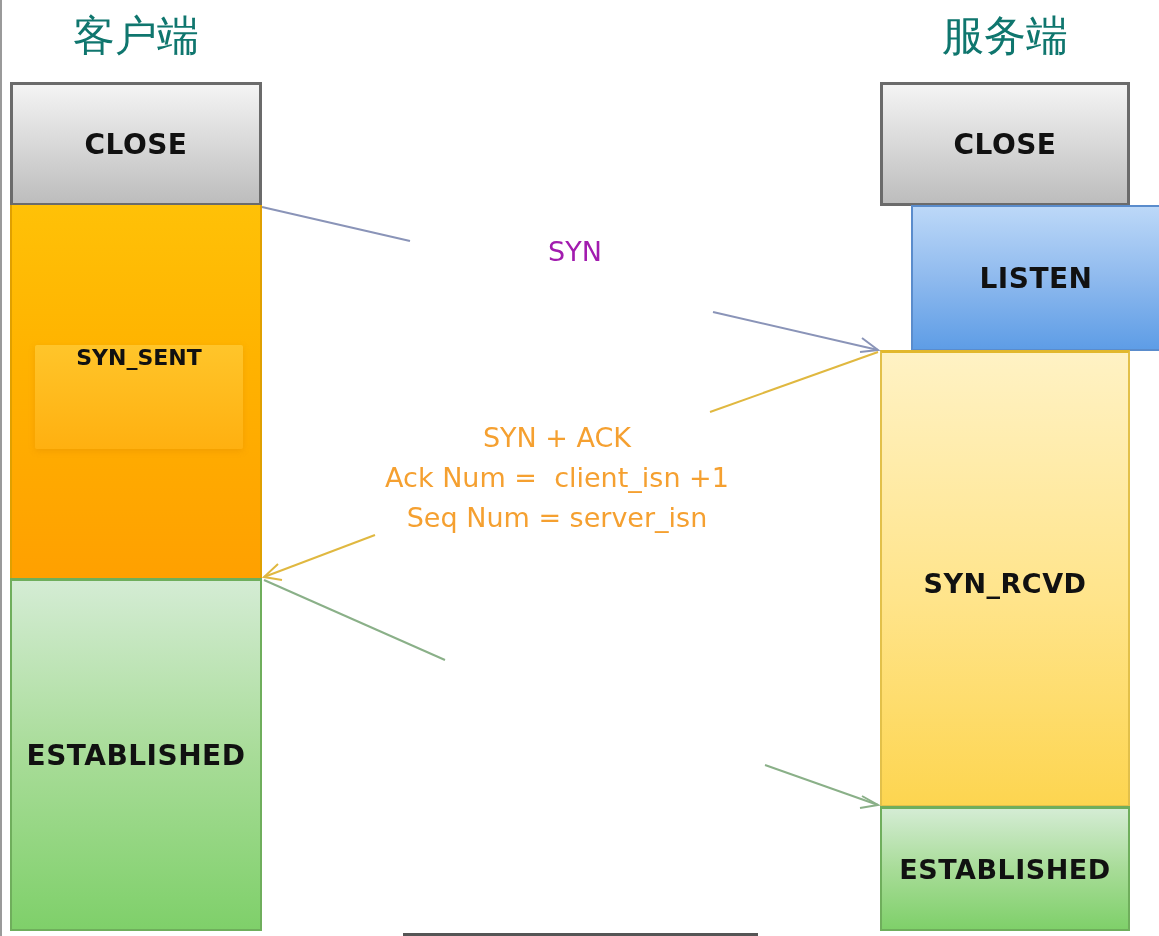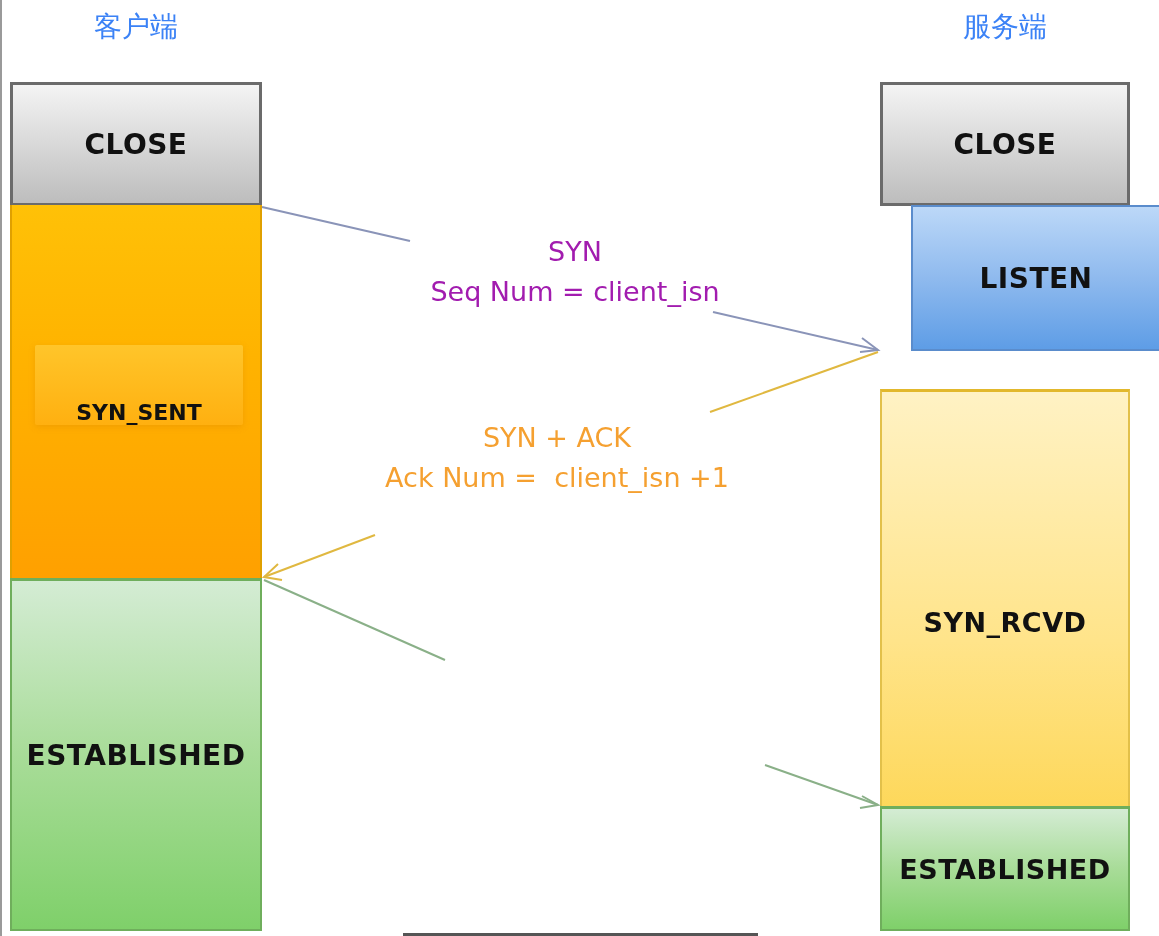--- a/index.html
+++ b/index.html
@@ -6,38 +6,38 @@
   body {
     width: 1159px; height: 936px; position: relative; overflow: hidden;
     background: #ffffff;
     font-family: "DejaVu Sans", sans-serif;
   }
   .left-edge {
     position: absolute; left: 0; top: 0; width: 2px; height: 936px; background: #9a9a9a;
   }
   .col-title {
     position: absolute; top: 8px; width: 252px; text-align: center;
-    font-size: 28px; color: #3b82f6; font-family: "DejaVu Sans", sans-serif;
+    font-size: 42px; color: #0f766e; font-family: "DejaVu Sans", sans-serif;
   }
   .state {
     position: absolute; box-sizing: border-box;
     display: flex; align-items: center; justify-content: center;
     font-family: "DejaVu Sans", sans-serif; font-weight: bold;
     color: #111; letter-spacing: 0.5px;
   }
   .state span { display: block; }
   .gray { background: linear-gradient(#f4f4f4, #bdbdbd); border: 3px solid #6b6b6b; }
   .orange { background: linear-gradient(#ffc107 0%, #ffb300 40%, #ffa000 100%); border-left: 2px solid #e0a000; border-right: 2px solid #e0a000; }
   .green { background: linear-gradient(#d4ecd4 0%, #a8dc98 50%, #7fd06a 100%); border: 2px solid #6fae5c; border-top: 3px solid #6fae5c; }
   .blue { background: linear-gradient(#bcd8f8 0%, #8fbaee 50%, #5e9de6 100%); border: 2px solid #5a8ccc; margin-left: 31px; }
   .yellow { background: linear-gradient(#fff2c4 0%, #ffe48a 55%, #fdd550 100%); border: 2px solid #e2c04a; border-top: 3px solid #e2b82c; }
   .inner-box {
-    position: absolute; left: 35px; top: 345px; width: 208px; height: 80px;
+    position: absolute; left: 35px; top: 345px; width: 208px; height: 104px;
     background: linear-gradient(#ffc52a, #ffb010); border-radius: 2px;
-    display: flex; align-items: flex-end; justify-content: center;
+    display: flex; align-items: flex-start; justify-content: center;
     font-weight: bold; font-size: 22px; color: #111;
     box-shadow: 0 2px 6px rgba(200,120,0,0.25);
   }
   .msg {
     position: absolute; text-align: center; font-family: "DejaVu Sans", sans-serif;
     font-size: 27px; line-height: 40px;
   }
   .msg div { white-space: pre; }
   svg.arrows { position: absolute; left: 0; top: 0; }
   .bottom-line { position: absolute; left: 403px; top: 933px; width: 355px; height: 3px; background: #555; }
@@ -63,21 +63,21 @@
   </div>
 </div>
 
 <div>
   <div class="state gray" style="left:880px; top:82px; width:250px; height:124px; font-size:28px;">
     <span>CLOSE</span>
   </div>
   <div class="state blue" style="left:880px; top:205px; width:250px; height:146px; font-size:28px;">
     <span>LISTEN</span>
   </div>
-  <div class="state yellow" style="left:880px; top:350px; width:250px; height:457px; font-size:27px; align-items:flex-start; padding-top:215px;margin-top:39px;">
+  <div class="state yellow" style="left:880px; top:350px; width:250px; height:457px; font-size:27px; align-items:flex-start; padding-top:215px;">
     <span>SYN_RCVD</span>
   </div>
   <div class="state green" style="left:880px; top:806px; width:250px; height:125px; font-size:27px;">
     <span>ESTABLISHED</span>
   </div>
 </div>
 
 <svg class="arrows" width="1159" height="936">
   <g stroke="#8a94b8" stroke-width="2" fill="none">
     <line x1="262" y1="207" x2="410" y2="241"></line>
@@ -91,24 +91,24 @@
   </g>
   <g stroke="#8ab088" stroke-width="2" fill="none">
     <line x1="264" y1="580" x2="445" y2="660"></line>
     <line x1="765" y1="765" x2="878" y2="805"></line>
     <polyline points="862,796 878,805 860,808"></polyline>
   </g>
 </svg>
 
 <div class="msg" style="left:330px; top:232px; width:490px; color:#a21caf;">
   <div>SYN</div>
-  <div>Seq Num = client_isn</div>
 </div>
 
 <div class="msg" style="left:292px; top:418px; width:530px; color:#f5a030;">
   <div>SYN + ACK</div>
   <div>Ack Num =  client_isn +1</div>
+  <div>Seq Num = server_isn</div>
 </div>
 
 <div class="msg" style="left:330px; top:666px; width:490px; color:#1fc46a;">
 </div>
 
 <div class="bottom-line"></div>
 
 </body></html>

